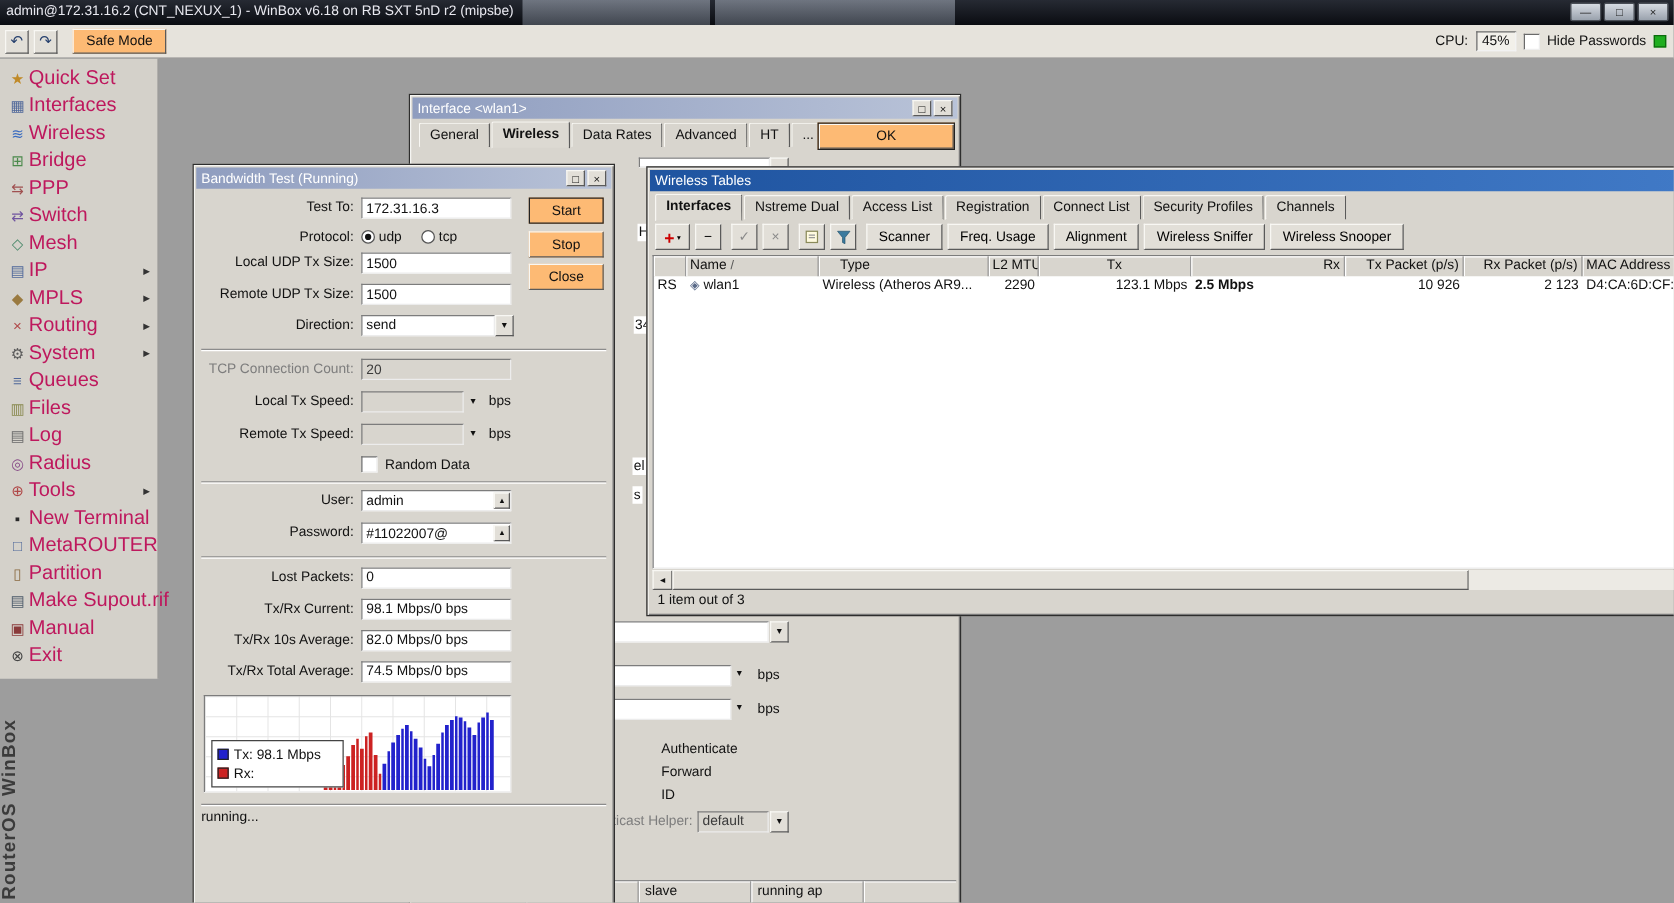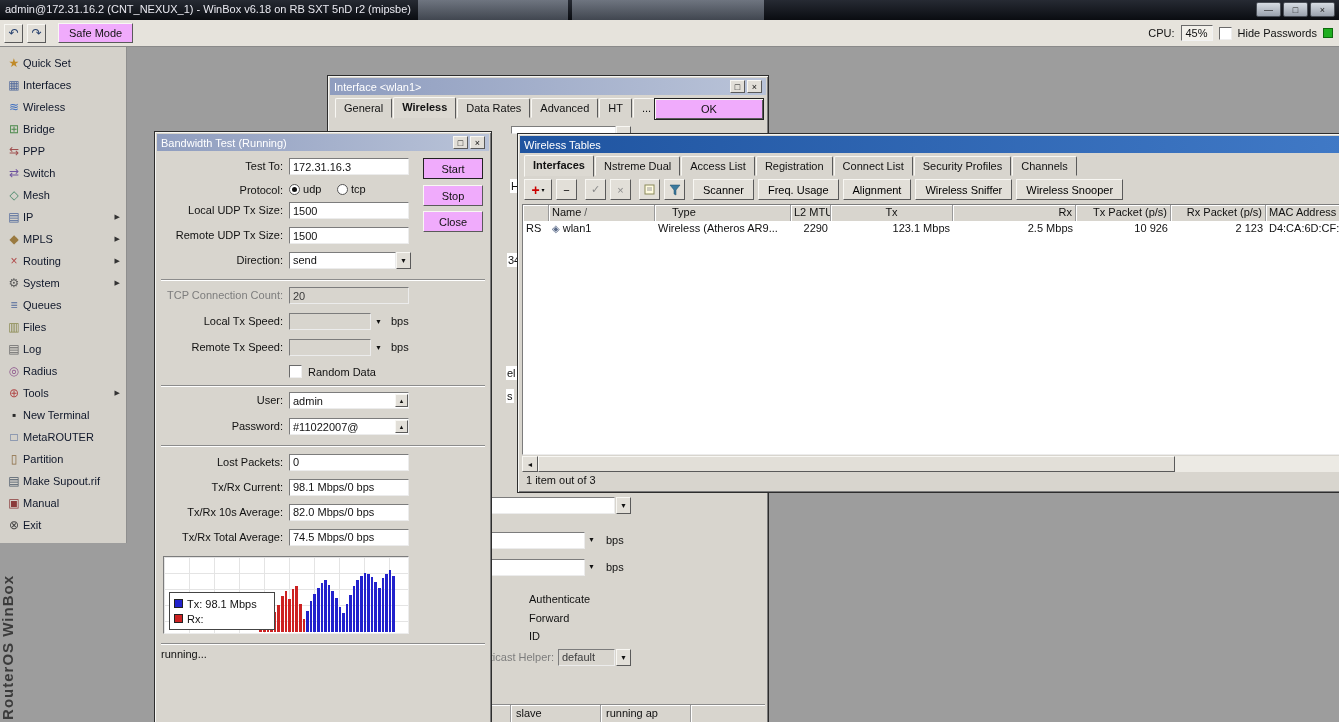--- a/index.html
+++ b/index.html
@@ -12,32 +12,32 @@
   .os-title{position:absolute;left:5px;top:3px;color:#e9e9f0;font-size:11px;white-space:nowrap}
   .glass{position:absolute;top:0;height:20px;background:linear-gradient(#aab2bf,#6e7683);opacity:.55}
   .g1{left:418px;width:150px}
   .g2{left:572px;width:192px}
   .os-btns{position:absolute;right:4px;top:2px;display:flex;gap:2px}
   .osbtn{width:25px;height:15px;background:linear-gradient(#d7dce3,#9aa2ad);border:1px solid #4a4f57;border-radius:2px;display:flex;align-items:center;justify-content:center;font-size:9px;color:#222;cursor:pointer}
 
   
   .toolbar{position:absolute;left:0;top:20px;width:1339px;height:27px;background:#e6e3dc;border-bottom:1px solid #8a8a8a;display:flex;align-items:center;padding:0 4px;gap:4px}
   .navbtn{width:19px;height:19px;background:#e2dfd8;border:1px solid;border-color:#f8f7f3 #5a5a5a #5a5a5a #f8f7f3;font-size:12px;color:#26406e;display:flex;align-items:center;justify-content:center;cursor:pointer}
-  .btn{background:#f0abfc;border:1px solid;border-color:#f8f7f3 #5a5a5a #5a5a5a #f8f7f3;font-size:11px;color:#111;cursor:pointer;font-family:inherit}
+  .btn{background:#fdba74;border:1px solid;border-color:#f8f7f3 #5a5a5a #5a5a5a #f8f7f3;font-size:11px;color:#111;cursor:pointer;font-family:inherit}
   .safemode{height:20px;padding:0 10px;margin-left:8px}
   .tb-right{margin-left:auto;display:flex;align-items:center;gap:6px;padding-right:2px}
   .cpu-box{width:32px;height:16px;background:#f2f0ea;border:1px solid;border-color:#6a6a6a #f2f2f2 #f2f2f2 #6a6a6a;text-align:center;line-height:14px}
   .cb{width:13px;height:13px;background:#fff;border:1px solid;border-color:#6a6a6a #eee #eee #6a6a6a;display:inline-block}
   .conn{width:10px;height:10px;background:#1fae1f;border:1px solid #0d6b0d}
 
   
   .sidebar{position:absolute;left:0;top:47px;width:127px;height:496px;background:#d4d1ca;border-right:1px solid #8e8e8e;padding-top:5px}
   .menu-item{height:22px;display:flex;align-items:center;padding:0 6px 0 5px;cursor:pointer}
   .menu-icon{width:18px;text-align:center;font-size:12px;flex:0 0 18px}
-  .menu-label{font-size:11px;color:#0f172a;white-space:nowrap}
+  .menu-label{font-size:16px;color:#be185d;white-space:nowrap}
   .menu-arrow{margin-left:auto;font-size:7px;color:#333}
   .branding{position:absolute;left:-1px;bottom:2px;writing-mode:vertical-rl;transform:rotate(180deg);font-size:15px;font-weight:bold;color:#3b3b3b;letter-spacing:1px}
 
   
   .win{position:absolute;background:#d8d5ce;border:1px solid #2d2d2d;box-shadow:inset 1px 1px 0 #f5f5f2,inset -1px -1px 0 #7a7a7a}
   .tbar{position:absolute;left:2px;top:2px;right:2px;height:17px;display:flex;align-items:center;padding:0 4px;color:#fff;cursor:move}
   .tbar.inactive{background:linear-gradient(90deg,#8f9dbf,#b9c3d8)}
   .tbar.active{background:linear-gradient(90deg,#1f54a0,#4079c6)}
   .ttext{white-space:nowrap;overflow:hidden}
   .tbtns{margin-left:auto;display:flex;gap:2px}
@@ -363,21 +363,21 @@
           <div class="hcell" style="width: 95px; text-align: right;"><span>Rx Packet (p/s)</span></div>
           <div class="hcell" style="width: 130px;"><span>MAC Address</span></div>
         </div>
       <div class="tbody">
         <div class="trow">
             <div class="cell" style="width: 26px;">RS</div>
             <div class="cell" style="width: 106px;"><span class="rowicon">◈</span><span>wlan1</span></div>
             <div class="cell" style="width: 136px;"><span>Wireless (Atheros AR9...</span></div>
             <div class="cell" style="width: 40px; text-align: right;"><span>2290</span></div>
             <div class="cell" style="width: 122px; text-align: right;"><span>123.1 Mbps</span></div>
-            <div class="cell" style="width: 123px; text-align: right;"><span>2.5 Mbps</span></div>
+            <div class="cell" style="width: 123px; text-align: left; font-weight: bold;"><span>2.5 Mbps</span></div>
             <div class="cell" style="width: 95px; text-align: right;"><span>10 926</span></div>
             <div class="cell" style="width: 95px; text-align: right;"><span>2 123</span></div>
             <div class="cell" style="width: 130px;"><span>D4:CA:6D:CF:3</span></div>
           </div>
       </div>
     </div>
     <div class="hscroll">
       <div class="sarrow">
           <span>◄</span>
         </div>

